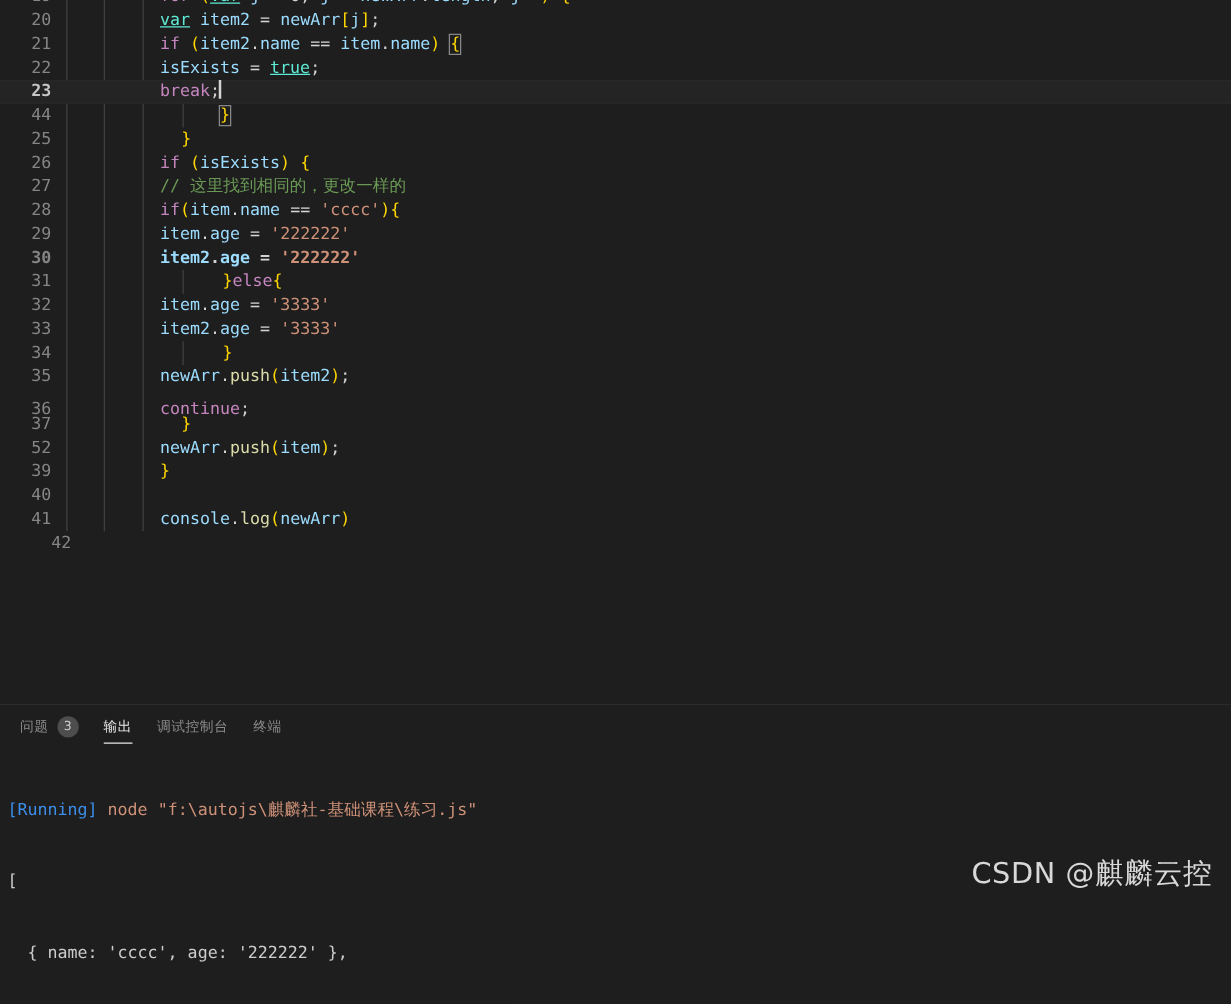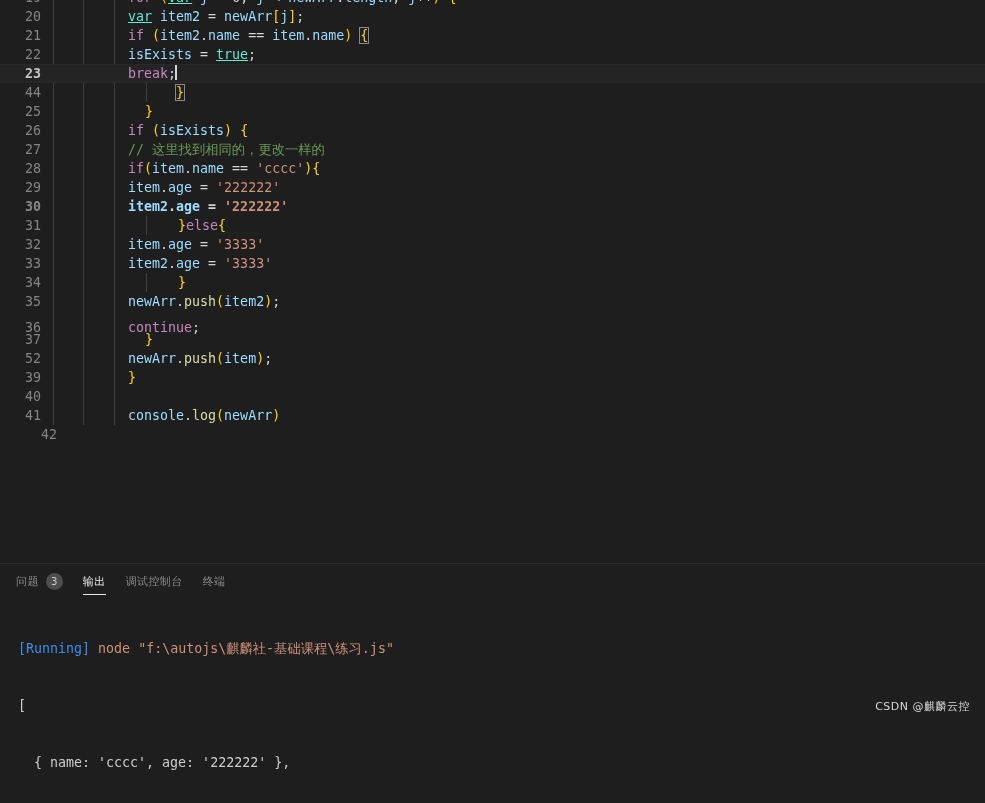--- a/index.html
+++ b/index.html
@@ -176,21 +176,21 @@
 
   .out-body {
     position: relative;
     padding: 2px 0 0 6px;
     font-family: "DejaVu Sans Mono", monospace;
     font-size: 13.3px;
     line-height: 19px;
     color: #cccccc;
     white-space: pre;
   }
-  .out-line { height: 19px; white-space: pre; margin-left: 12px; }
+  .out-line { height: 19px; white-space: pre; }
   .o-blue   { color: #3b8eea; }
   .o-orange { color: #ce9178; }
   .o-white  { color: #cccccc; }
   .o-pink   { color: #c586c0; }
   .o-green  { color: #4ec9b0; }
 
   .done-line {
     position: absolute;
     left: 6px;
     top: 203px;
@@ -198,21 +198,21 @@
     font-size: 13.3px;
     line-height: 19px;
     white-space: pre;
   }
 
   .watermark {
     position: absolute;
     right: 15px;
     bottom: 8px;
     font-family: "DejaVu Sans", sans-serif;
-    font-size: 11px;
+    font-size: 23px;
     color: #d8d8d8;
     letter-spacing: 0.5px;
     white-space: nowrap;
   }
 </style>
 </head>
 <body>
 
 <div id="app">
 

